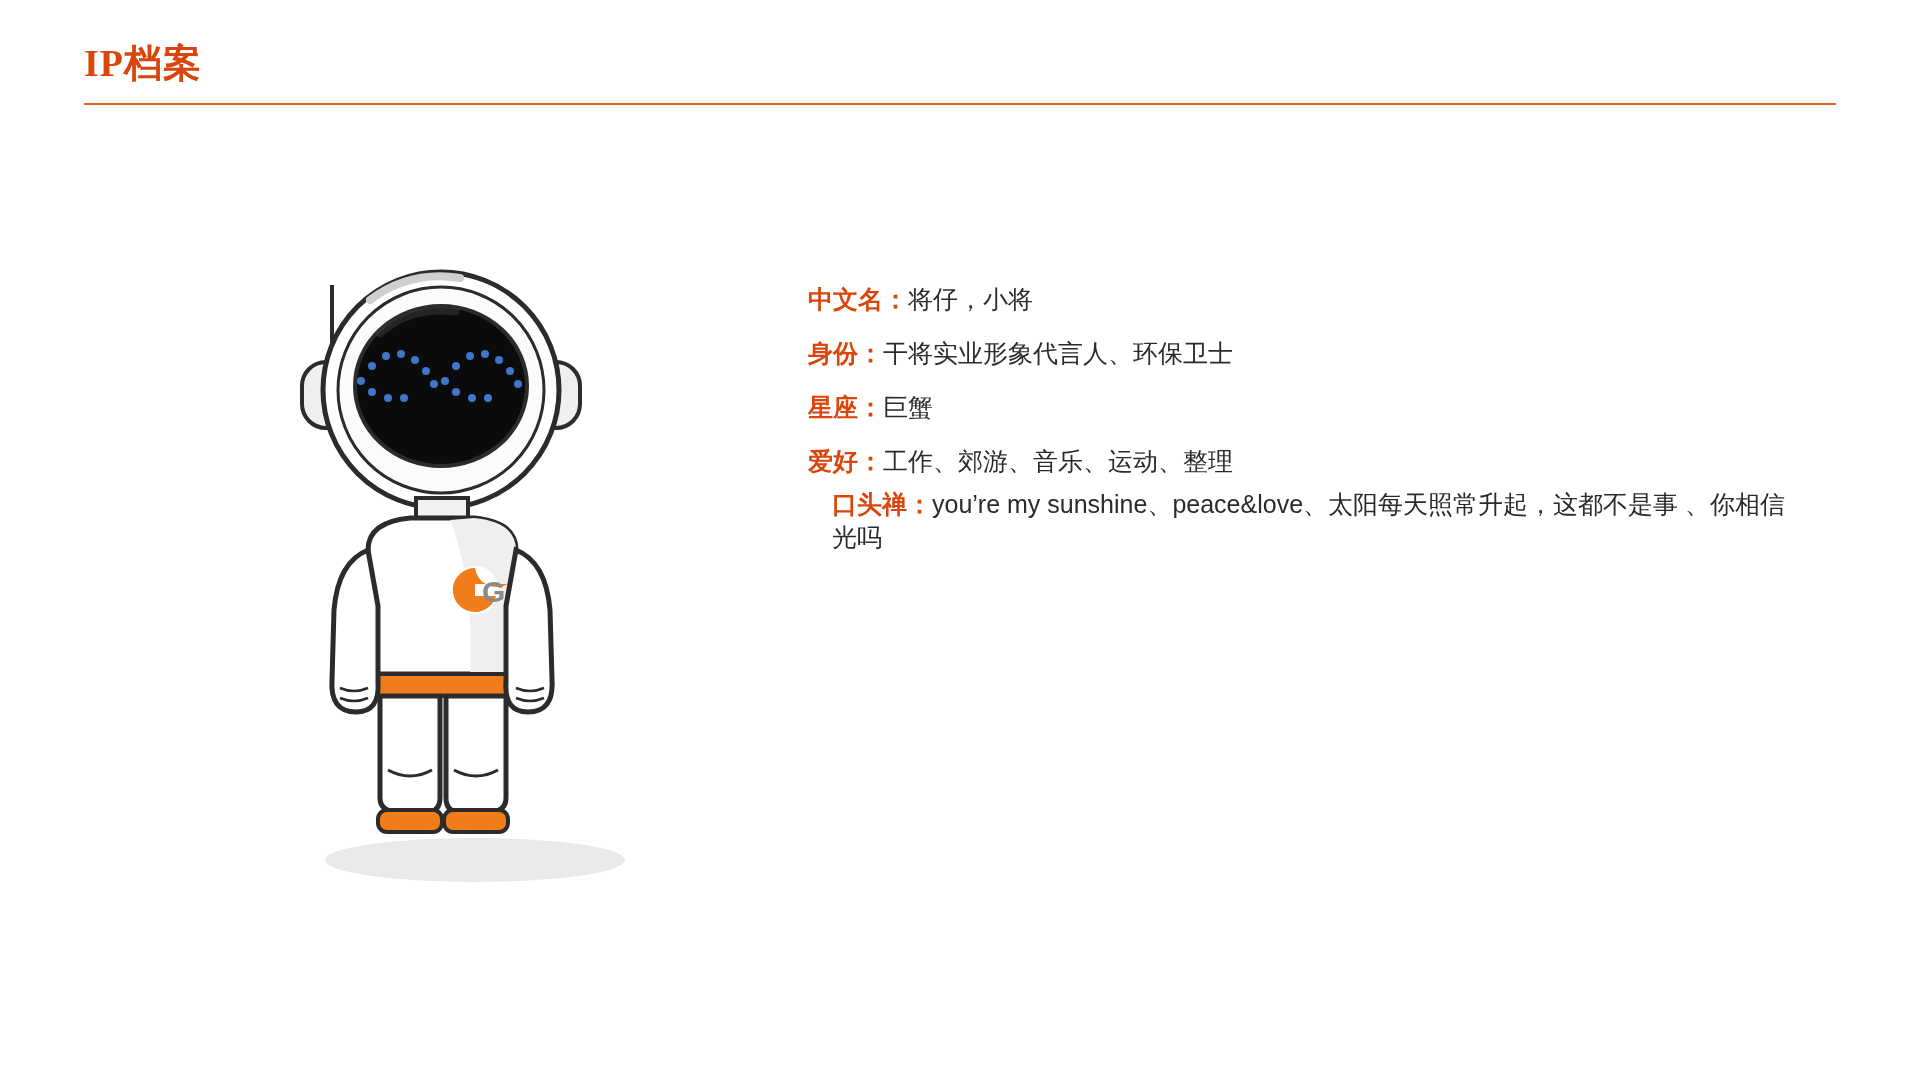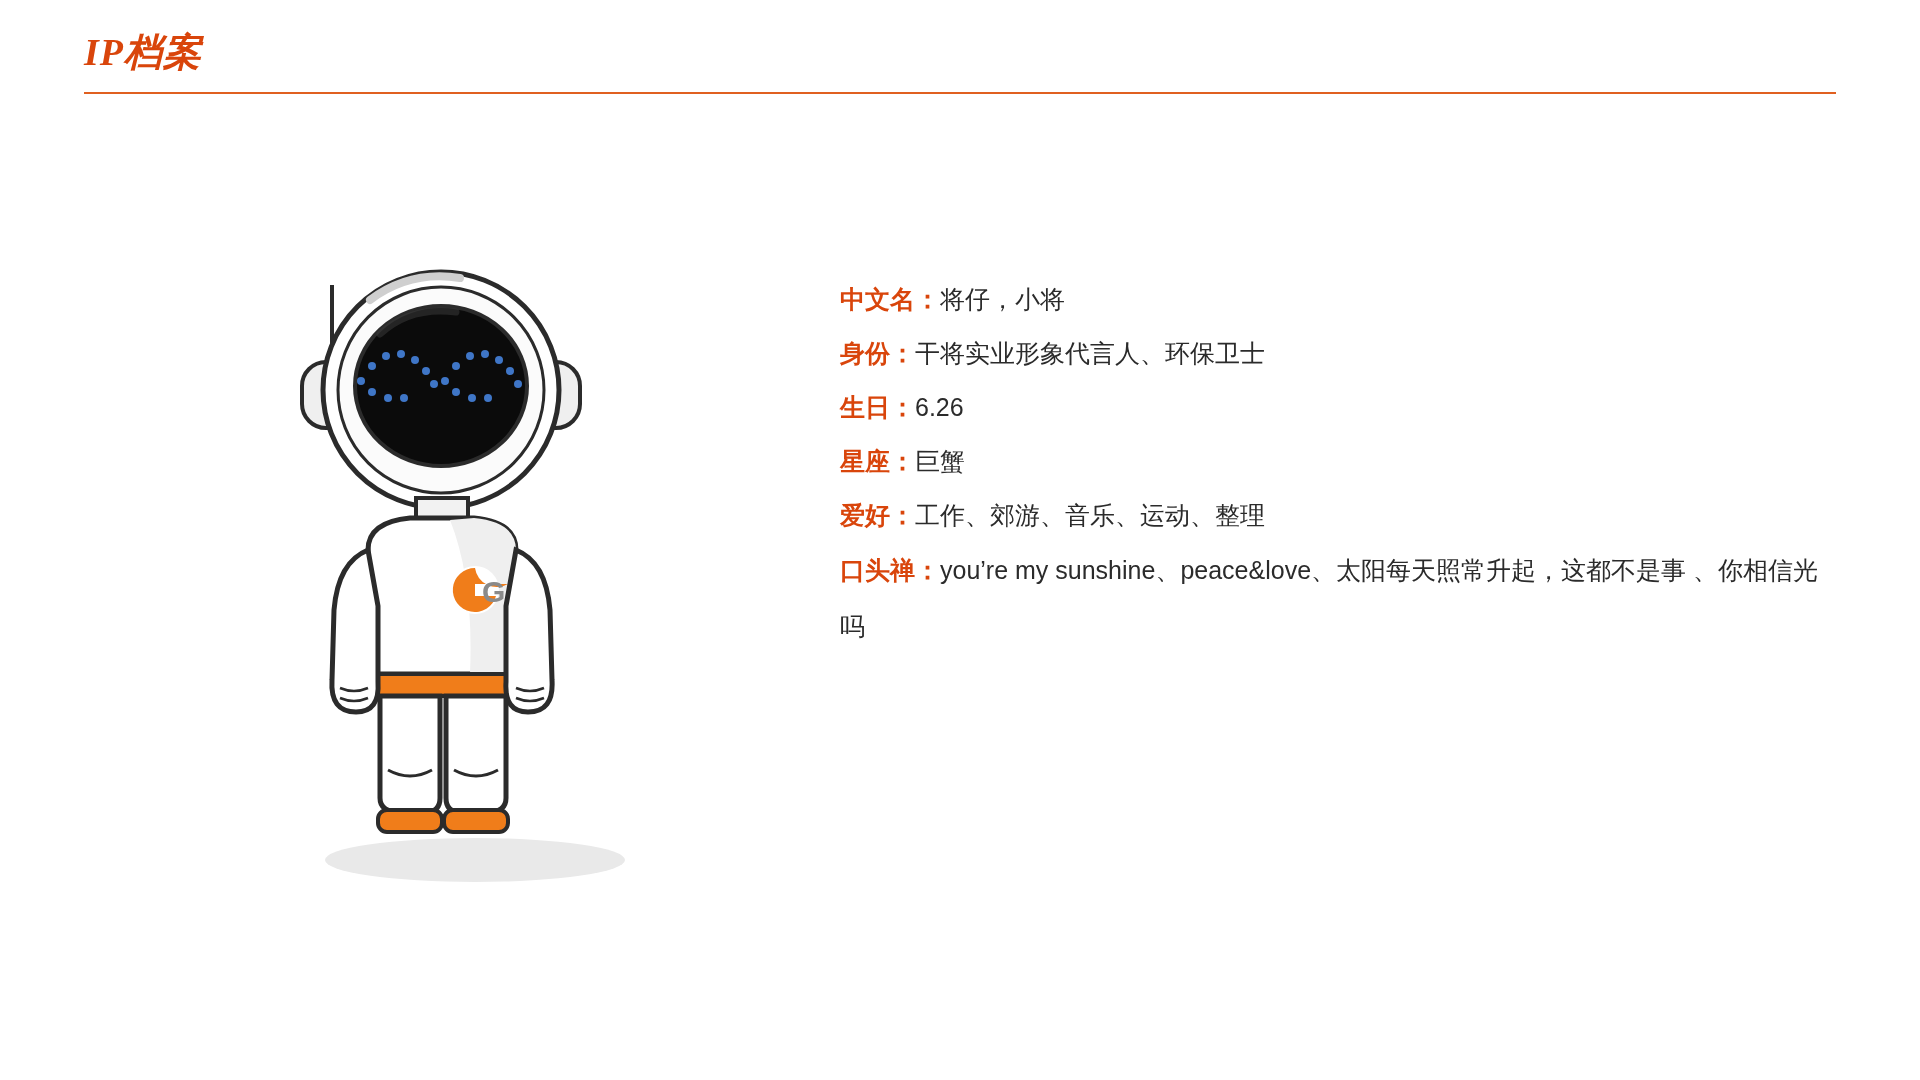--- a/index.html
+++ b/index.html
@@ -12,23 +12,22 @@
     height: 1080px;
     overflow: hidden;
     font-family: "Liberation Sans", "DejaVu Sans", sans-serif;
     position: relative;
   }
 
   
   .title-wrap {
     position: absolute;
     left: 84px;
-    top: 32px;
+    top: 43px;
     width: 1752px;
-    font-style: italic;
   }
   .page-title {
     font-family: "Liberation Serif", "DejaVu Serif", serif;
     font-weight: bold;
     font-size: 38px;
     color: #d9450b;
     letter-spacing: 1px;
     line-height: 1.1;
     margin: 0;
   }
@@ -47,33 +46,34 @@
     width: 420px;
     height: 640px;
   }
   .mascot-svg {
     display: block;
   }
 
   
   .profile {
     position: absolute;
-    left: 840px;
+    left: 808px;
     top: 272px;
     width: 990px;
   }
   .profile-row {
     font-size: 25px;
     line-height: 54px;
     color: #2b2b2b;
     white-space: nowrap;
   }
   .profile-row.wrap {
     white-space: normal;
-    line-height: 56px;
+    line-height: 33px;
+    margin-left: 24px;
   }
   .p-label {
     color: #d9450b;
     font-weight: bold;
   }
   .p-value {
     color: #2b2b2b;
   }
 </style>
 </head>
@@ -160,23 +160,20 @@
 </div>
 
 <div class="profile">
   <div class="profile-row">
     <span class="p-label">中文名：</span><span class="p-value">将仔，小将</span>
   </div>
   <div class="profile-row">
     <span class="p-label">身份：</span><span class="p-value">干将实业形象代言人、环保卫士</span>
   </div>
   <div class="profile-row">
-    <span class="p-label">生日：</span><span class="p-value">6.26</span>
-  </div>
-  <div class="profile-row">
     <span class="p-label">星座：</span><span class="p-value">巨蟹</span>
   </div>
   <div class="profile-row">
     <span class="p-label">爱好：</span><span class="p-value">工作、郊游、音乐、运动、整理</span>
   </div>
   <div class="profile-row wrap">
     <span class="p-label">口头禅：</span><span class="p-value">you’re my sunshine、peace&amp;love、太阳每天照常升起，这都不是事 、你相信光吗</span>
   </div>
 </div>
 

